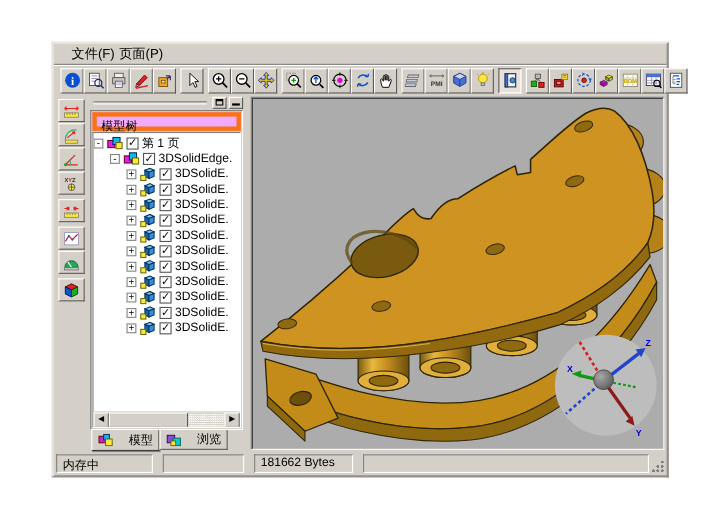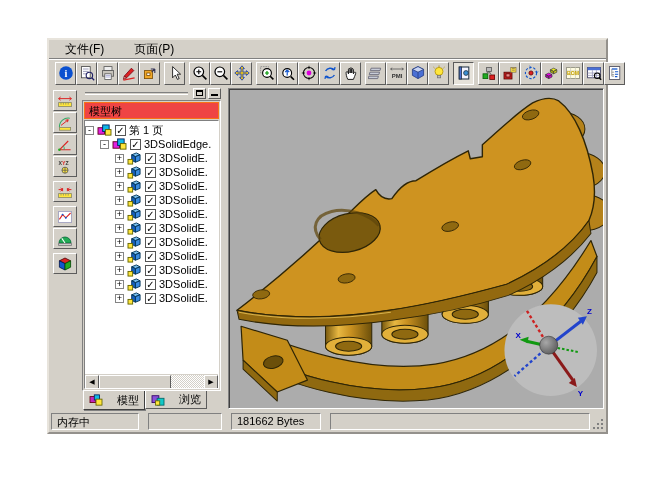--- a/index.html
+++ b/index.html
@@ -2,21 +2,21 @@
 <html><head>
 <meta charset="utf-8">
 <style>
   * { margin:0; padding:0; box-sizing:border-box; }
   html,body { width:660px; height:477px; background:#ffffff; overflow:hidden;
     font-family:"Liberation Sans","DejaVu Sans",sans-serif; }
   #app-window { position:absolute; left:47px; top:38px; width:561px; height:396px;
     background:#d4d0c8; border:2px outset #e8e4dc; display:flex; flex-direction:column; }
 
   
-  #menubar { height:18px; display:flex; align-items:center; padding-left:14px; gap:26px;
+  #menubar { height:18px; display:flex; align-items:center; padding-left:14px; 
     font-size:12px; color:#000; }
   .menu-item { padding:1px 2px; cursor:default; }
 
   
   #toolbar { height:29px; display:flex; align-items:center; padding:1px 2px 1px 6px;
     border-top:1px solid #808080; box-shadow: inset 0 1px 0 #ffffff; }
   .tgroup { display:flex; margin-right:4px; }
   .tbtn { width:21px; height:23px; background:#d4d0c8; border:1px solid;
     border-color:#ffffff #5c5c5c #5c5c5c #ffffff; display:flex; align-items:center;
     justify-content:center; padding:0; }
@@ -35,21 +35,21 @@
   #tree-panel { width:143px; display:flex; flex-direction:column; }
   #grip-row { height:13px; display:flex; align-items:center; padding:0 2px; }
   #grip-line { flex:1; height:3px; border-top:1px solid #808080; border-bottom:1px solid #ffffff; margin:0 3px; }
   .minibtn { width:13px; height:11px; background:#d4d0c8; border:1px solid;
     border-color:#ffffff #5c5c5c #5c5c5c #ffffff; margin-left:2px; position:relative; }
   .minibtn .sq { position:absolute; left:2px; top:1px; width:7px; height:6px;
     border:1px solid #000; border-top-width:2px; }
   .minibtn .bar { position:absolute; left:2px; bottom:2px; width:7px; height:2px; background:#000; }
   #panel-box { flex:1; margin:0 2px; border:1px solid; border-color:#808080 #ffffff #ffffff #808080;
     display:flex; flex-direction:column; background:#d4d0c8; min-height:0; }
-  #panel-header { height:17px; margin:1px; border:1px solid #f97316; background:#ef4444;
+  #panel-header { height:17px; margin:1px; border:4px solid #f97316; background:#f0abfc;
     font-size:11px; padding:1px 4px; color:#000; }
   #tree-wrap { flex:1; margin:0 1px 1px; border:1px solid; border-color:#808080 #ffffff #ffffff #808080;
     background:#ffffff; display:flex; flex-direction:column; overflow:hidden; }
   #tree-rows { flex:1; padding-top:2px; overflow:hidden; }
   .trow { display:flex; align-items:center; height:14px; font-size:11px; white-space:nowrap; }
   .indent { width:15px; flex:none; }
   .expander { width:9px; height:9px; flex:none; border:1px solid #848484; background:#fff;
     font-size:9px; line-height:7px; text-align:center; margin-right:3px; color:#000; }
   .node-icon { flex:none; margin-right:3px; }
   .node-icon svg { width:15px; height:13px; display:block; }

